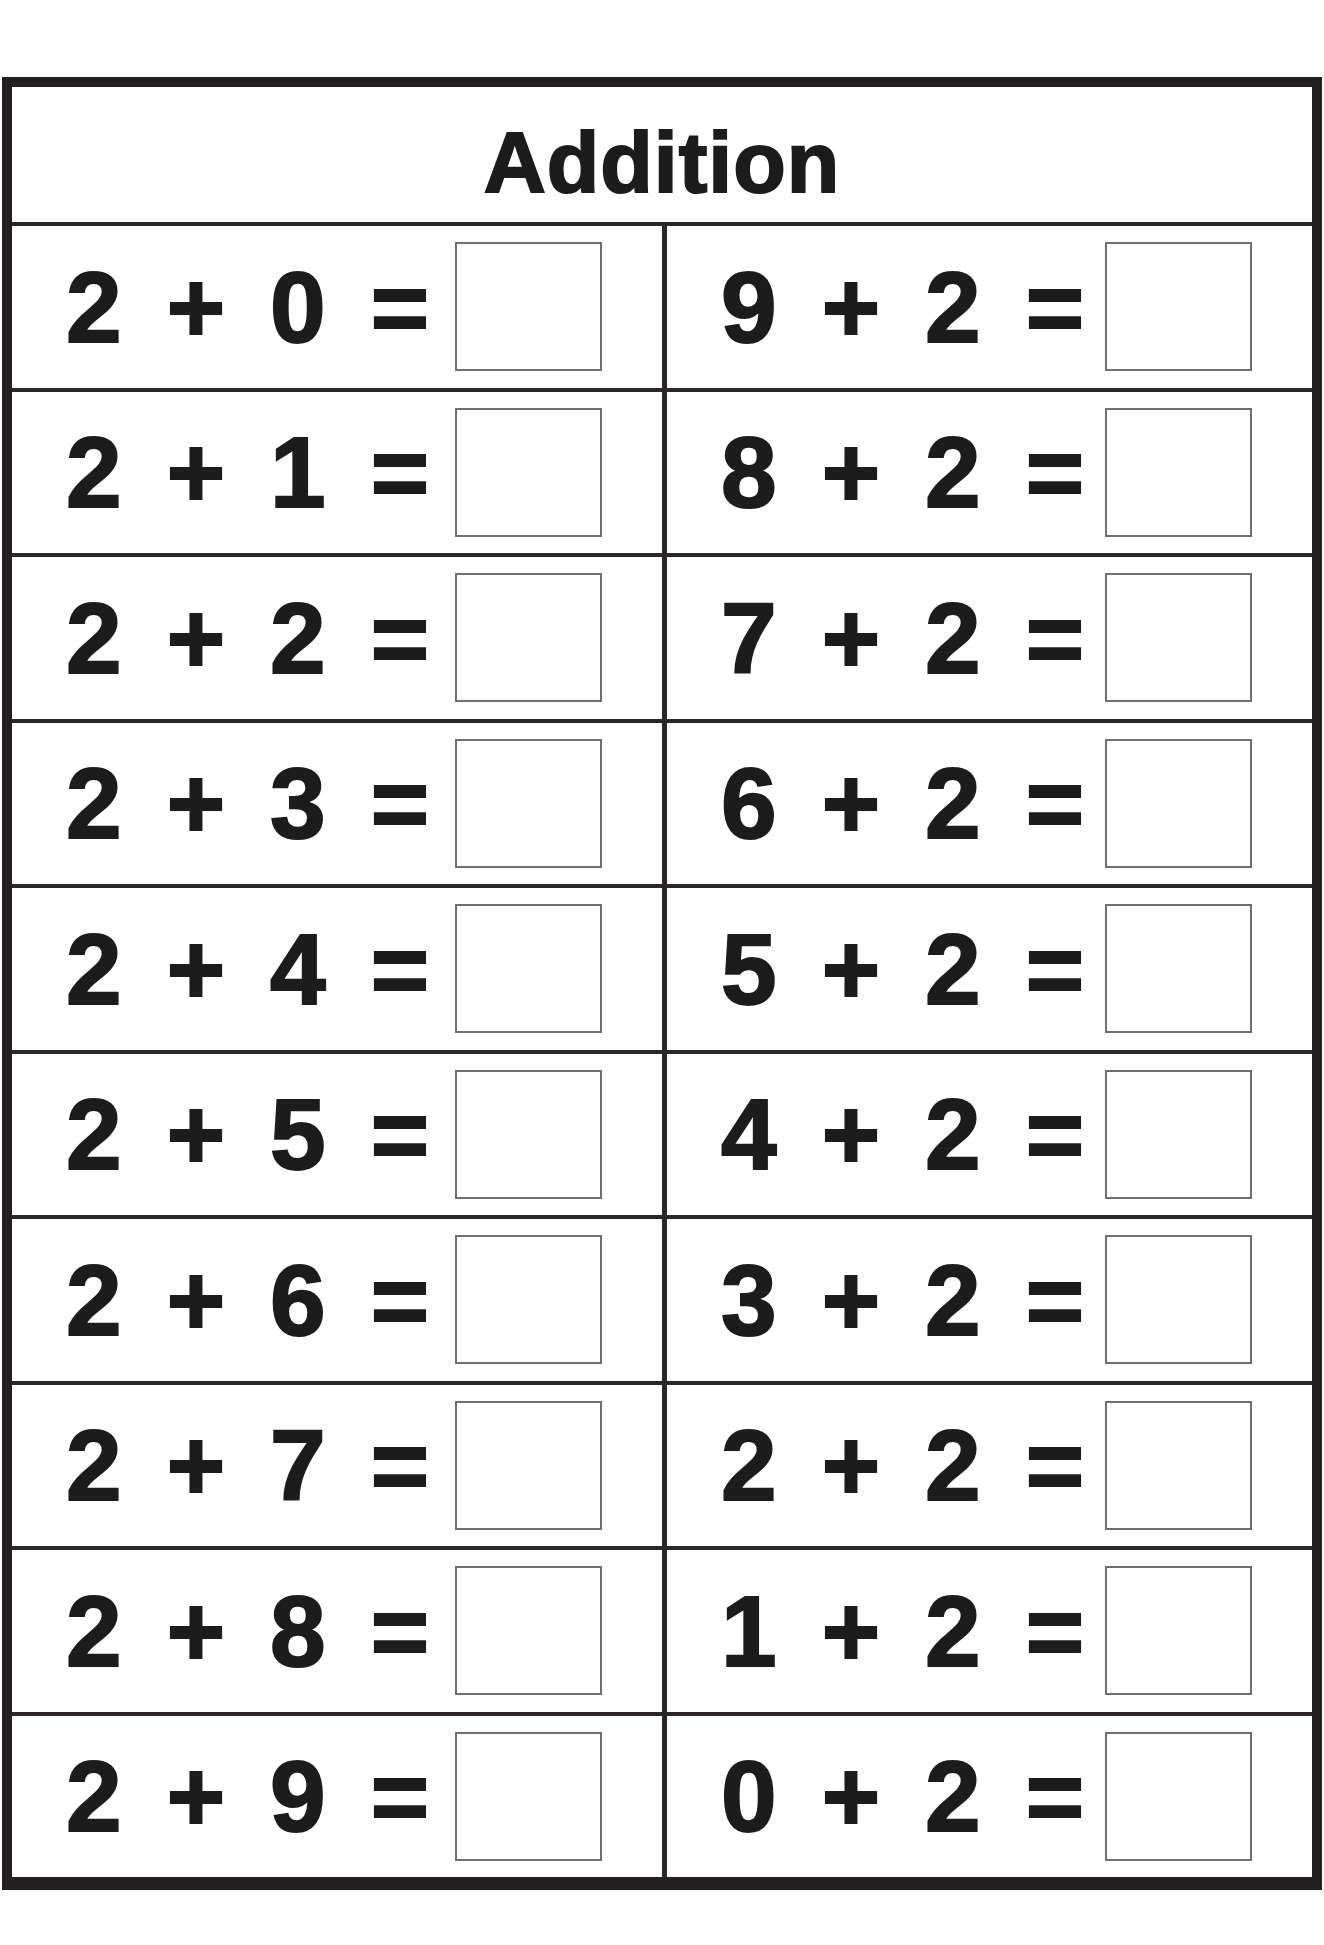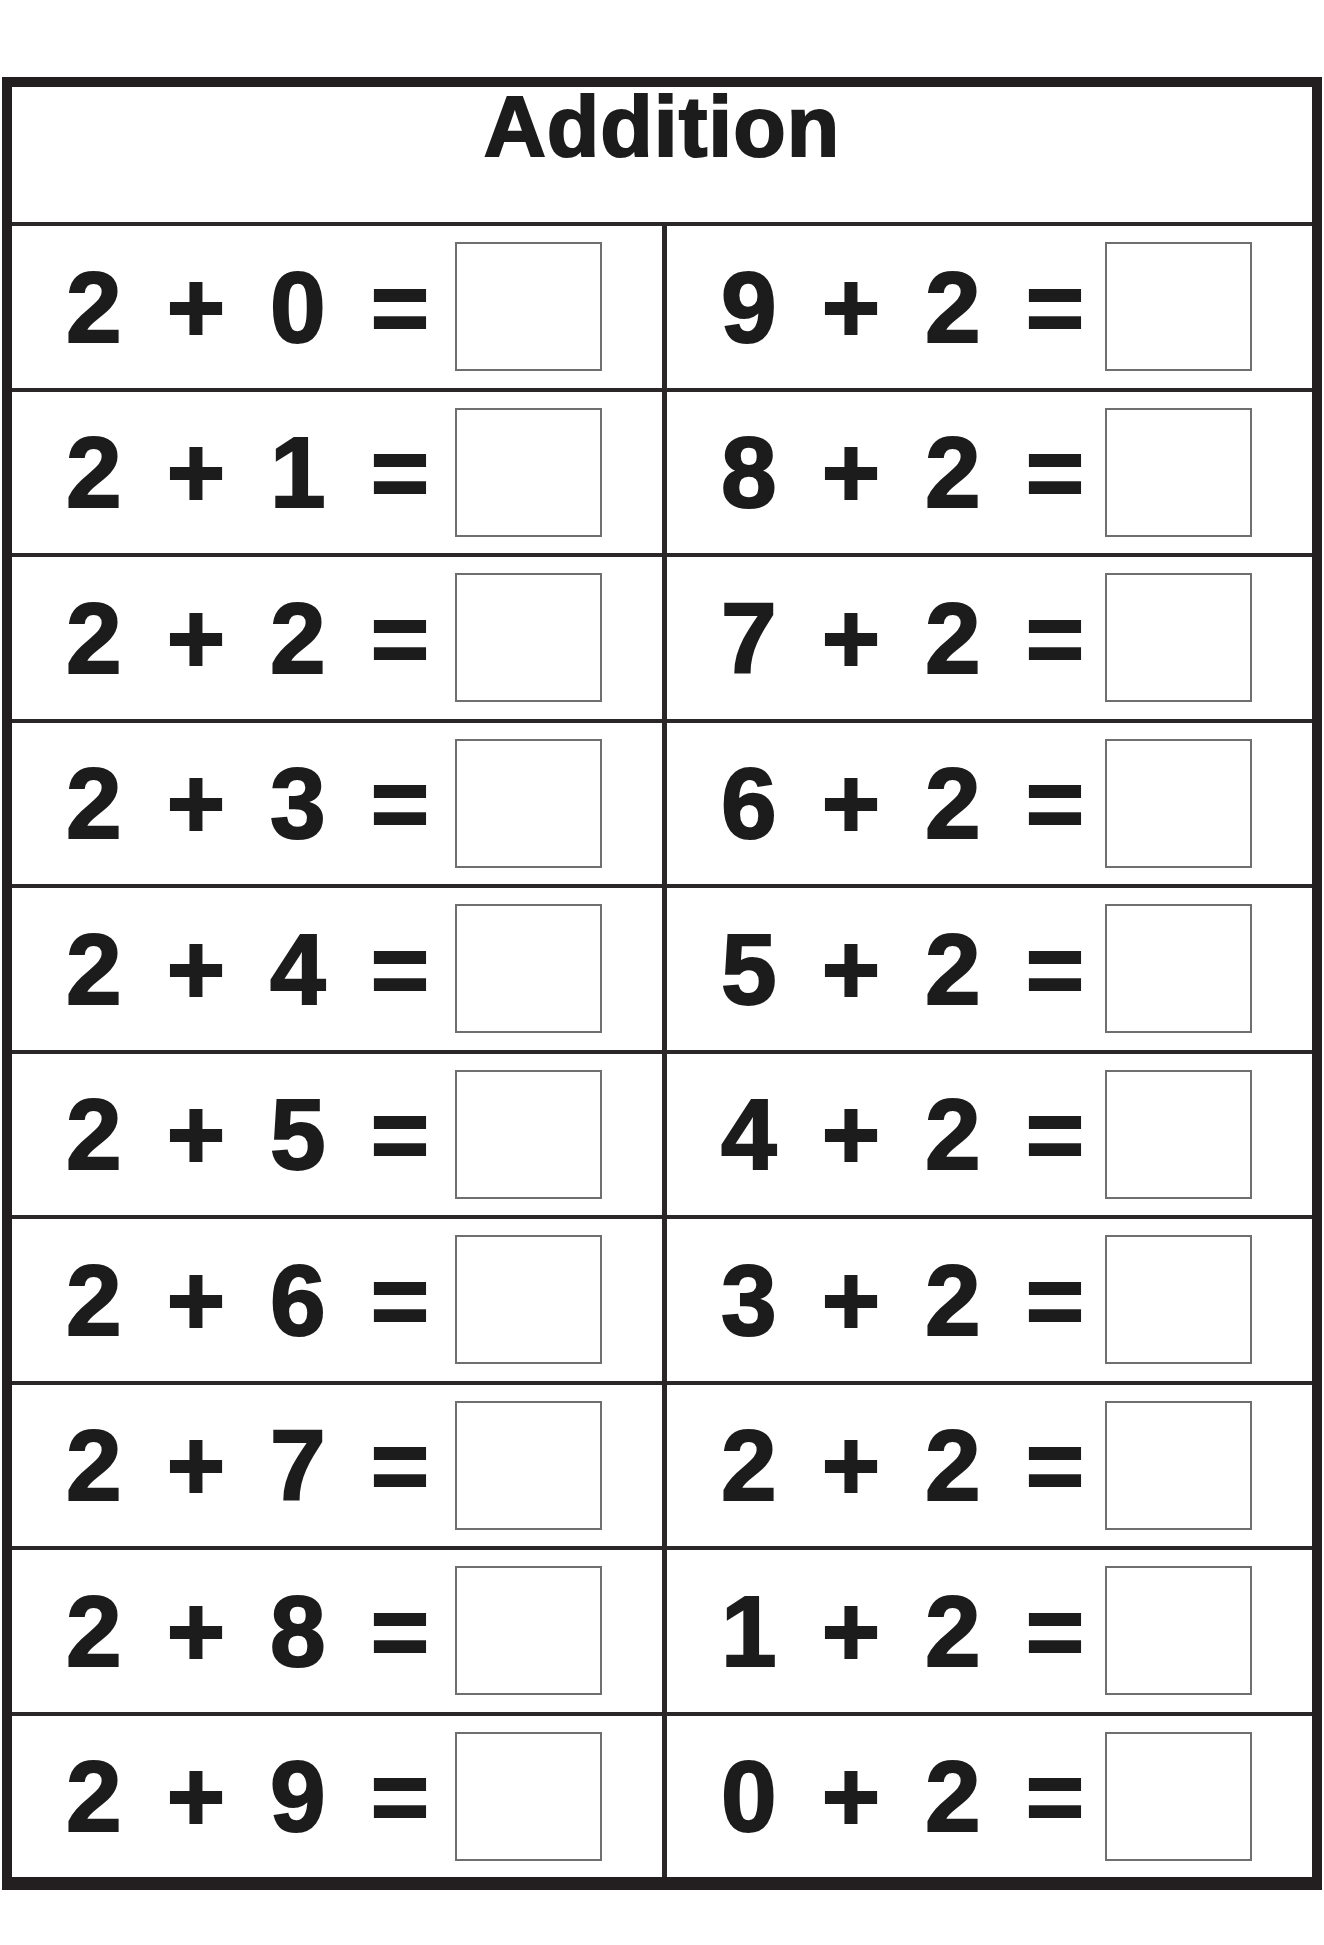--- a/index.html
+++ b/index.html
@@ -25,21 +25,21 @@
     background: #ffffff;
     border: solid #231f20;
     border-width: 10px 10px 13px 10px;
     display: flex;
     flex-direction: column;
   }
 
   .title-row {
     height: 135px;
     display: flex;
-    align-items: flex-start;
+    align-items: flex-end;
     justify-content: center;
   }
   .title {
     font-size: 86px;
     font-weight: 700;
     letter-spacing: 1px;
     position: relative;
     top: -10px;
     -webkit-text-stroke: 2px #1c1c1c;
   }

